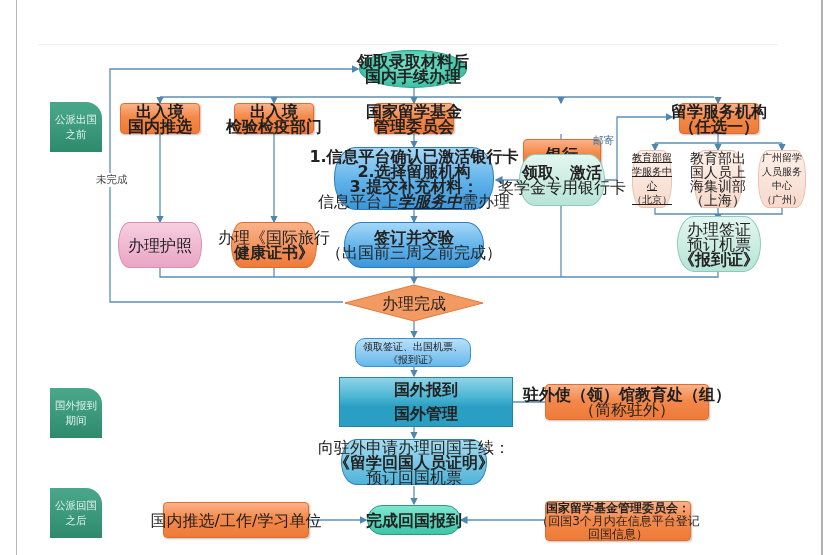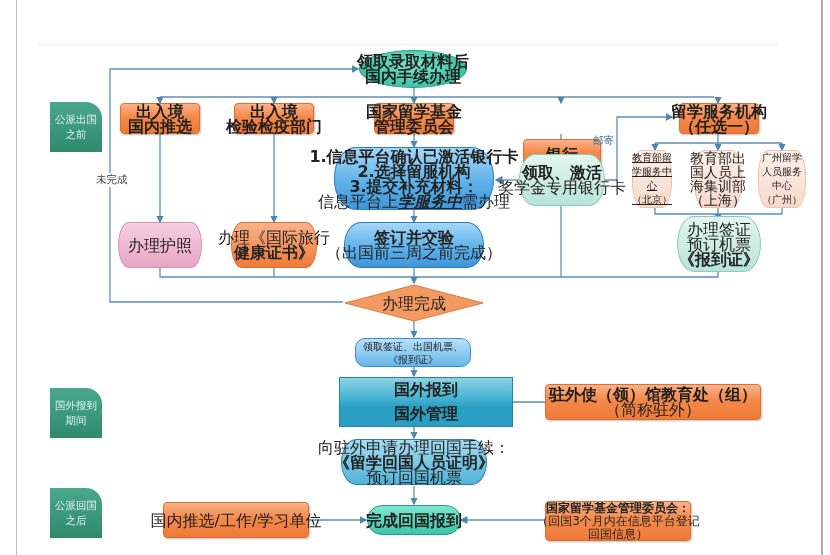--- a/index.html
+++ b/index.html
@@ -197,21 +197,21 @@
 <div class="node blue-pill" style="left:355px;top:338px;width:116px;height:29px;font-size:10px;line-height:13px;">
   <span>领取签证、出国机票、</span>
   <span>《报到证》</span>
 </div>
 
 <div class="node cyan-box b" style="left:327px;top:377px;width:174px;height:50px;line-height:24px;">
   <span>国外报到</span>
   <span>国外管理</span>
 </div>
 
-<div class="node orange" style="left:545px;top:384px;width:216px;height:36px;">
+<div class="node orange" style="left:545px;top:384px;width:164px;height:36px;">
   <span class="b">驻外使（领）馆教育处（组）</span>
   <span>（简称驻外）</span>
 </div>
 
 <div class="node blue-term" style="left:341px;top:439px;width:146px;height:46px;border-radius:20px / 30px;background:linear-gradient(#a6dcef,#4fb3d8);">
   <span>向驻外申请办理回国手续：</span>
   <span class="b">《留学回国人员证明》</span>
   <span>预订回国机票</span>
 </div>
 

